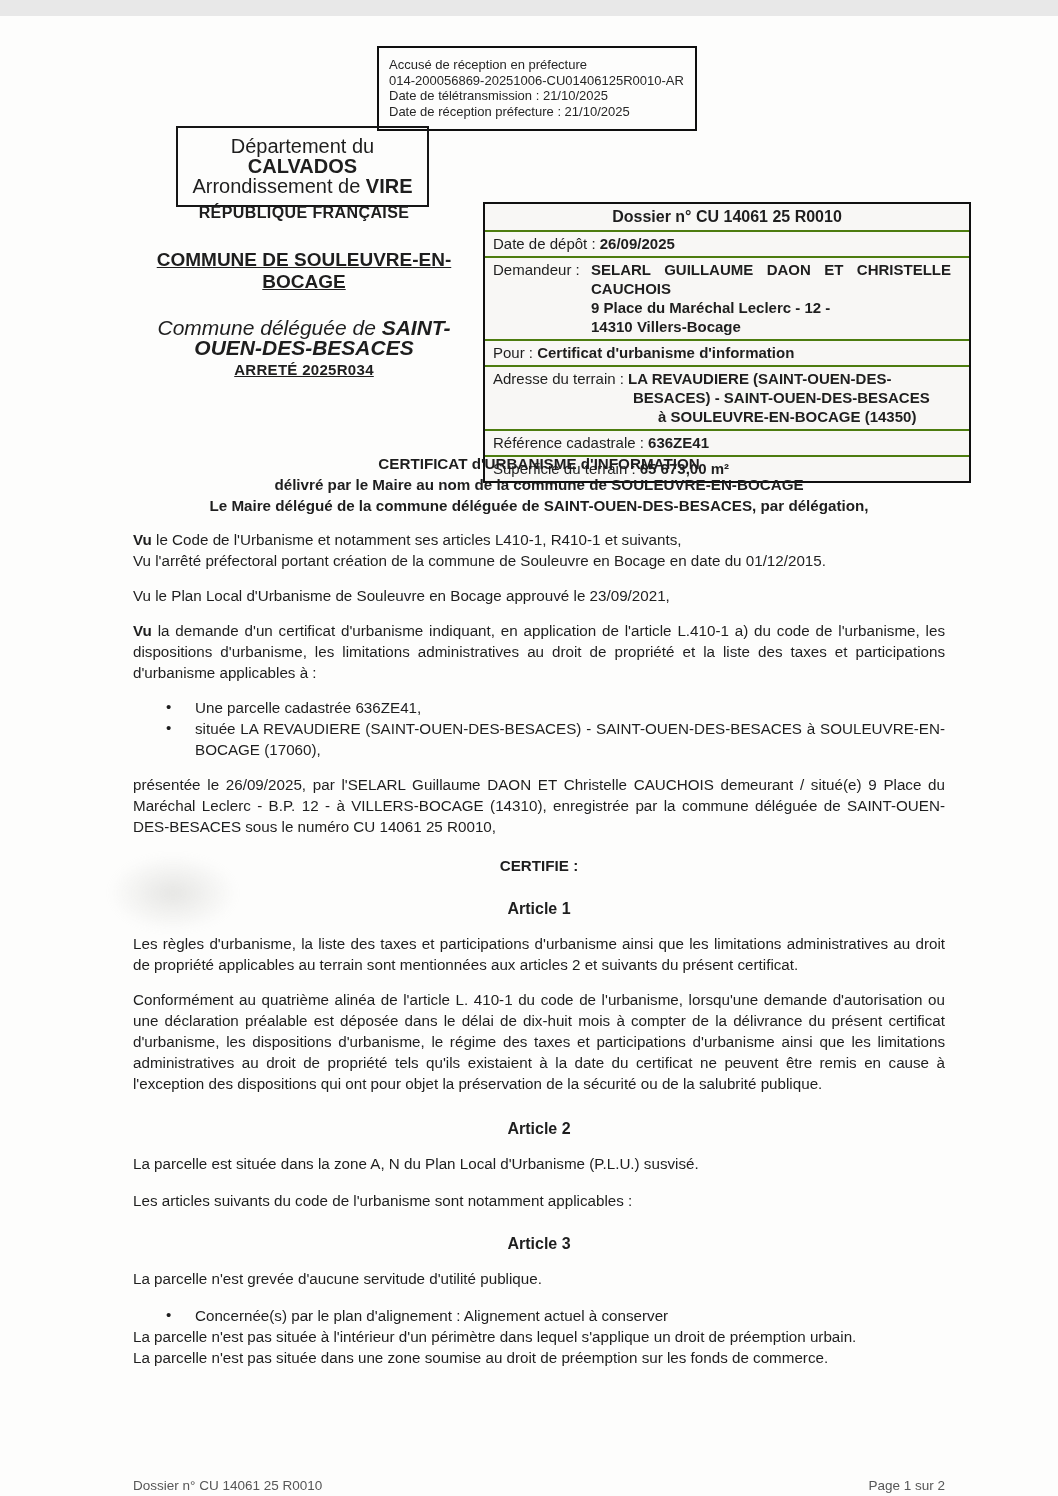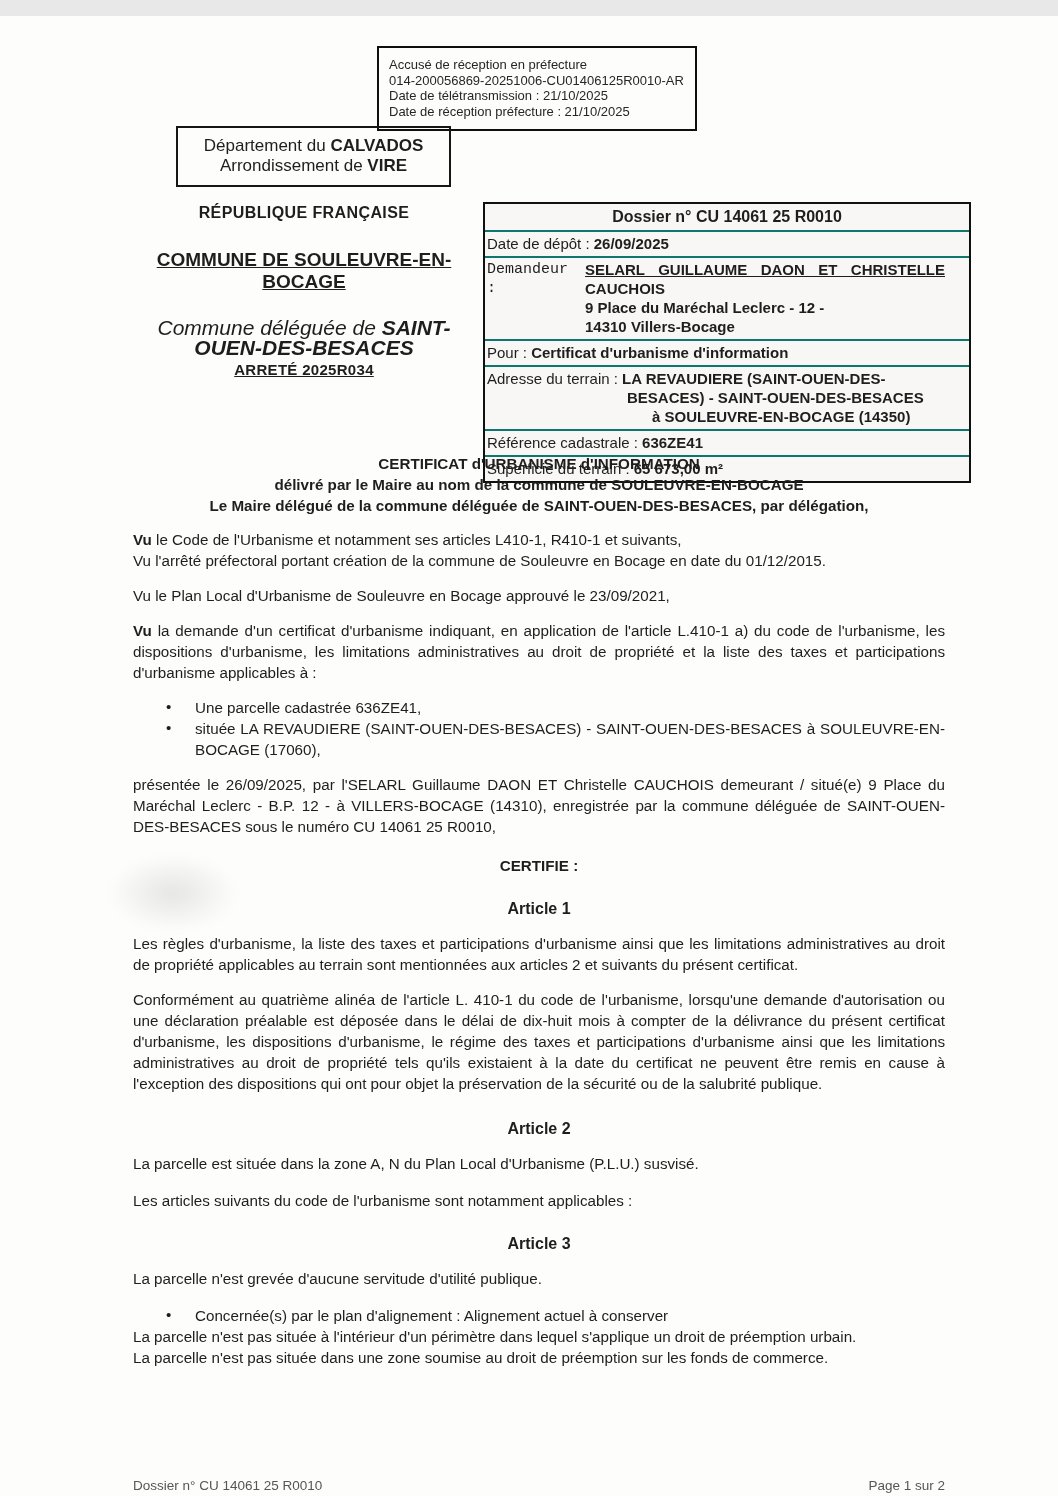--- a/index.html
+++ b/index.html
@@ -11,43 +11,43 @@
   
   .stamp-box{
     position:absolute;left:377px;top:30px;width:300px;
     border:2px solid #0f0f0f;padding:9px 6px 10px 10px;
     font-size:13px;line-height:15.5px;color:#262626;
   }
   
   .dept-box{
     position:absolute;left:176px;top:110px;width:249px;
     border:2px solid #161616;text-align:center;
-    padding:8px 11px 9px;font-size:17px;line-height:20px;
+    padding:8px 0 9px;font-size:20px;line-height:20px;
   }
   
   .left-col{position:absolute;left:128px;top:188px;width:352px;text-align:center;}
   .republique{font-weight:bold;font-size:16px;letter-spacing:.4px;}
   .commune{margin-top:27px;font-weight:bold;font-size:19px;text-decoration:underline;}
   .deleguee{margin-top:25px;font-style:italic;font-size:21px;line-height:20px;}
   .deleguee b{font-style:italic;}
   .arrete{margin-top:3px;font-weight:bold;font-size:15px;text-decoration:underline;letter-spacing:.3px;}
   
   .dossier-table{
     position:absolute;left:483px;top:186px;width:484px;
     border:2px solid #101010;font-size:15px;line-height:19px;
     background:#f8f7f5;
   }
-  .trow{border-top:2px solid #0f766e;padding:2px 2px 3px;}
+  .trow{border-top:2px solid #4d7c0f;padding:2px 8px 3px;}
   .trow:first-child{border-top:none;}
   .thead{text-align:center;font-weight:bold;font-size:16px;padding:3px 6px 4px;}
   .trow b{font-weight:bold;}
   .val-lines{display:inline-block;vertical-align:top;width:360px;}
-  .jlast{text-align:justify;text-align-last:justify;text-decoration:underline;}
+  .jlast{text-align:justify;text-align-last:justify;}
   .dem-row{display:flex;}
-  .dem-lbl{flex:0 0 98px;font-family:Liberation Mono, monospace;}
+  .dem-lbl{flex:0 0 98px;}
   .ind2{margin-left:140px;}
   .ind3{margin-left:165px;}
   
   .ghost{
     position:absolute;left:108px;top:838px;width:130px;height:78px;
     background:radial-gradient(ellipse at center,#c9c9c6 0%,rgba(230,230,228,0) 70%);
     opacity:.45;filter:blur(4px);border-radius:50%;
   }
   
   .body-col{

